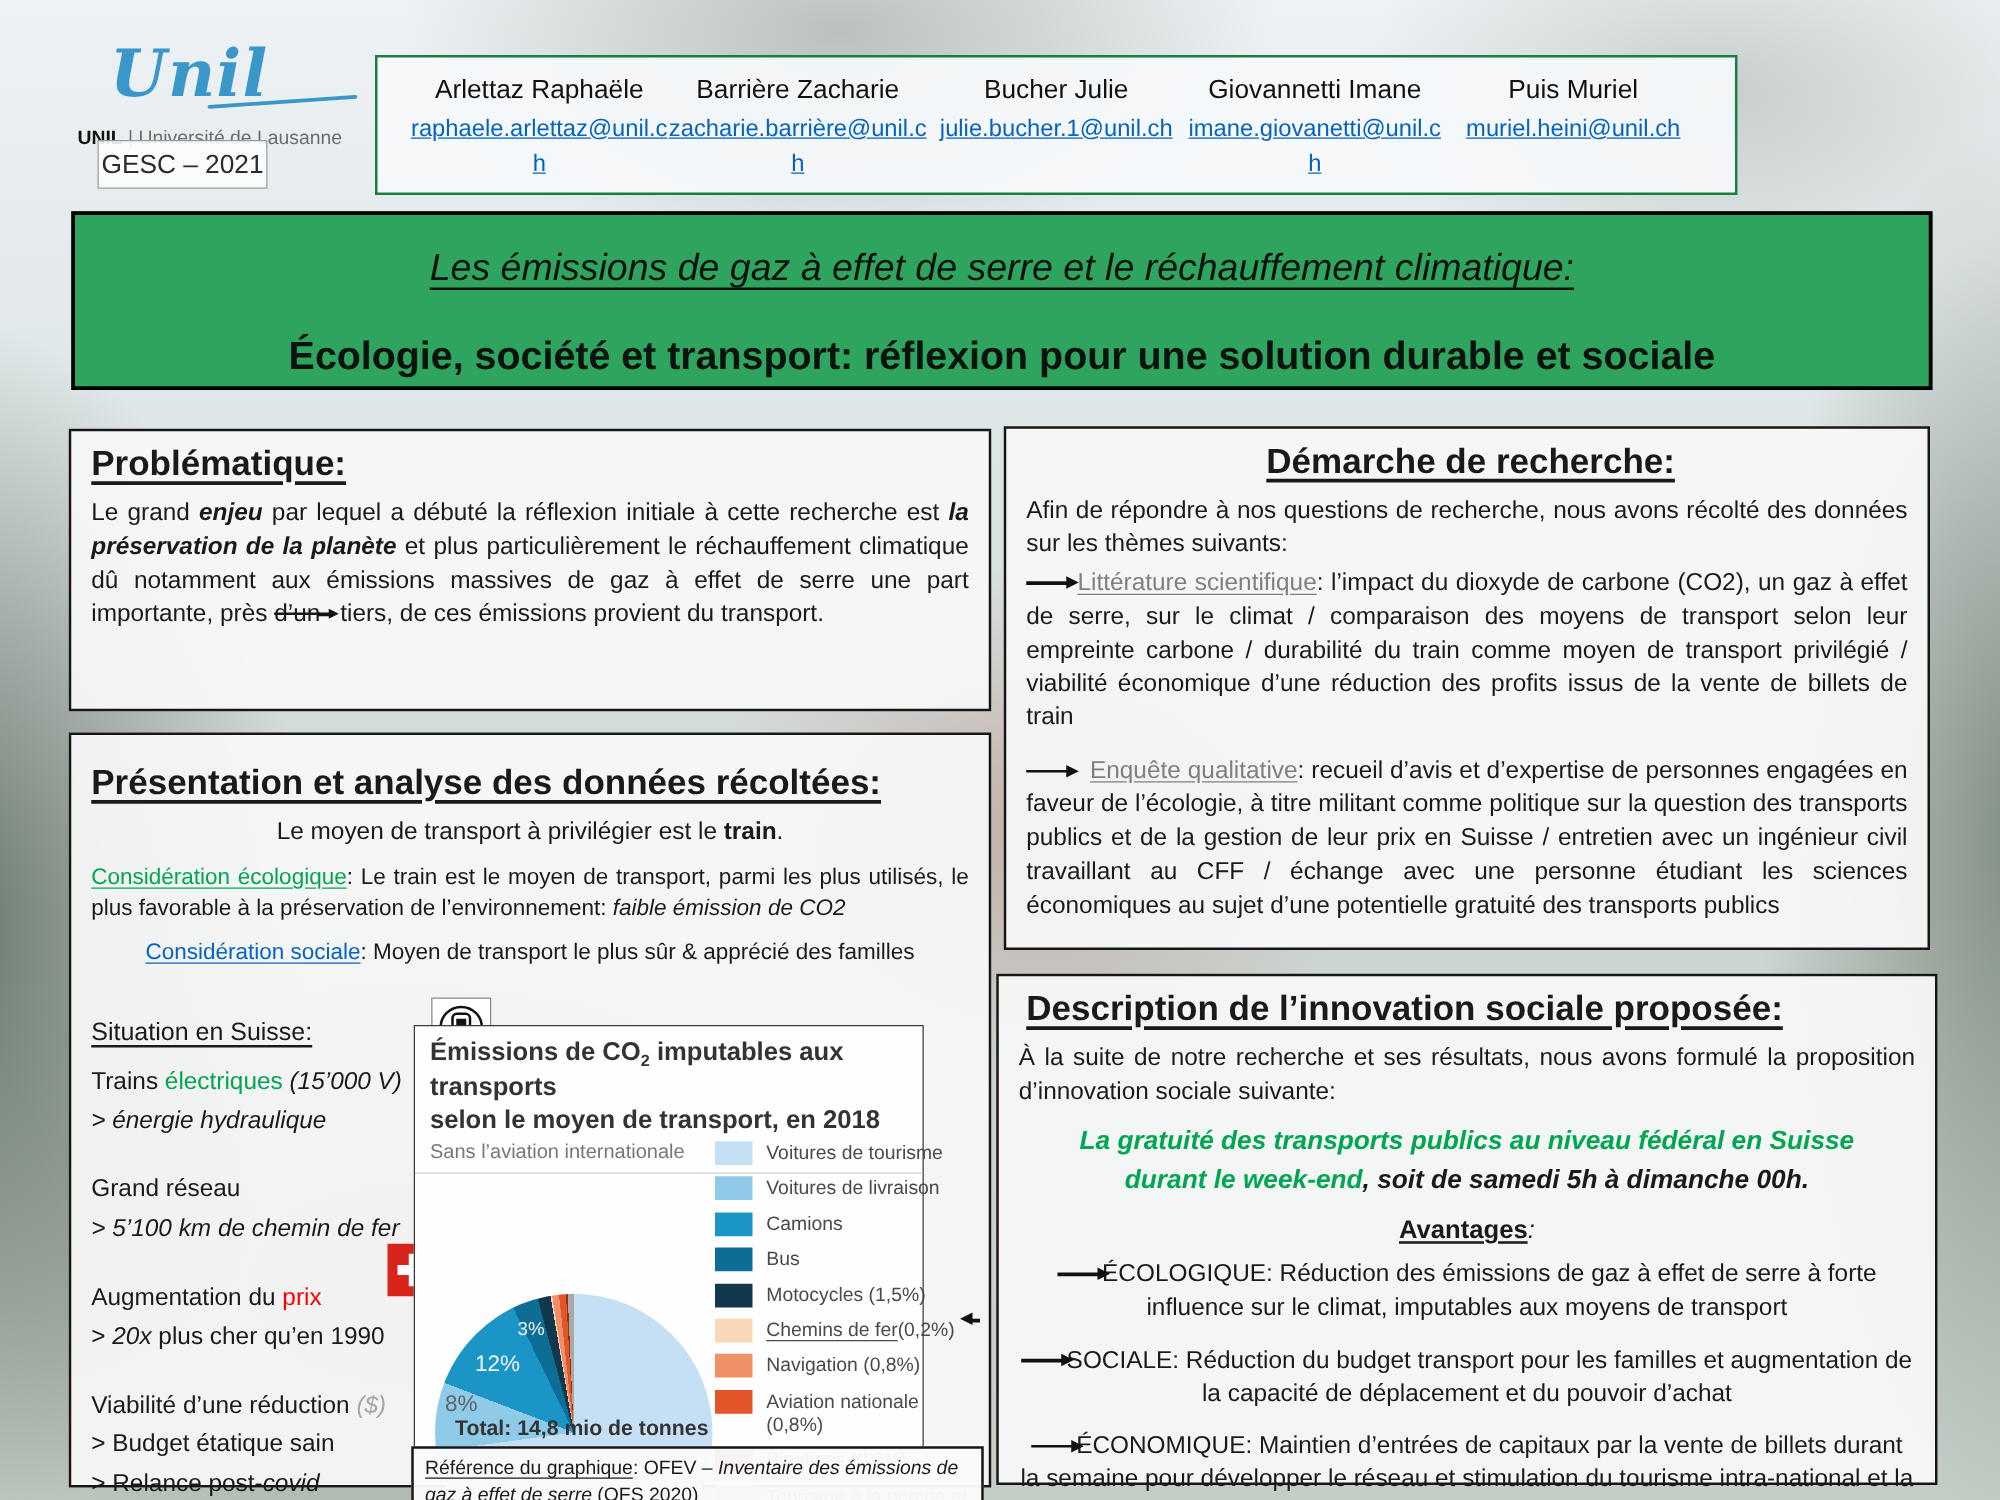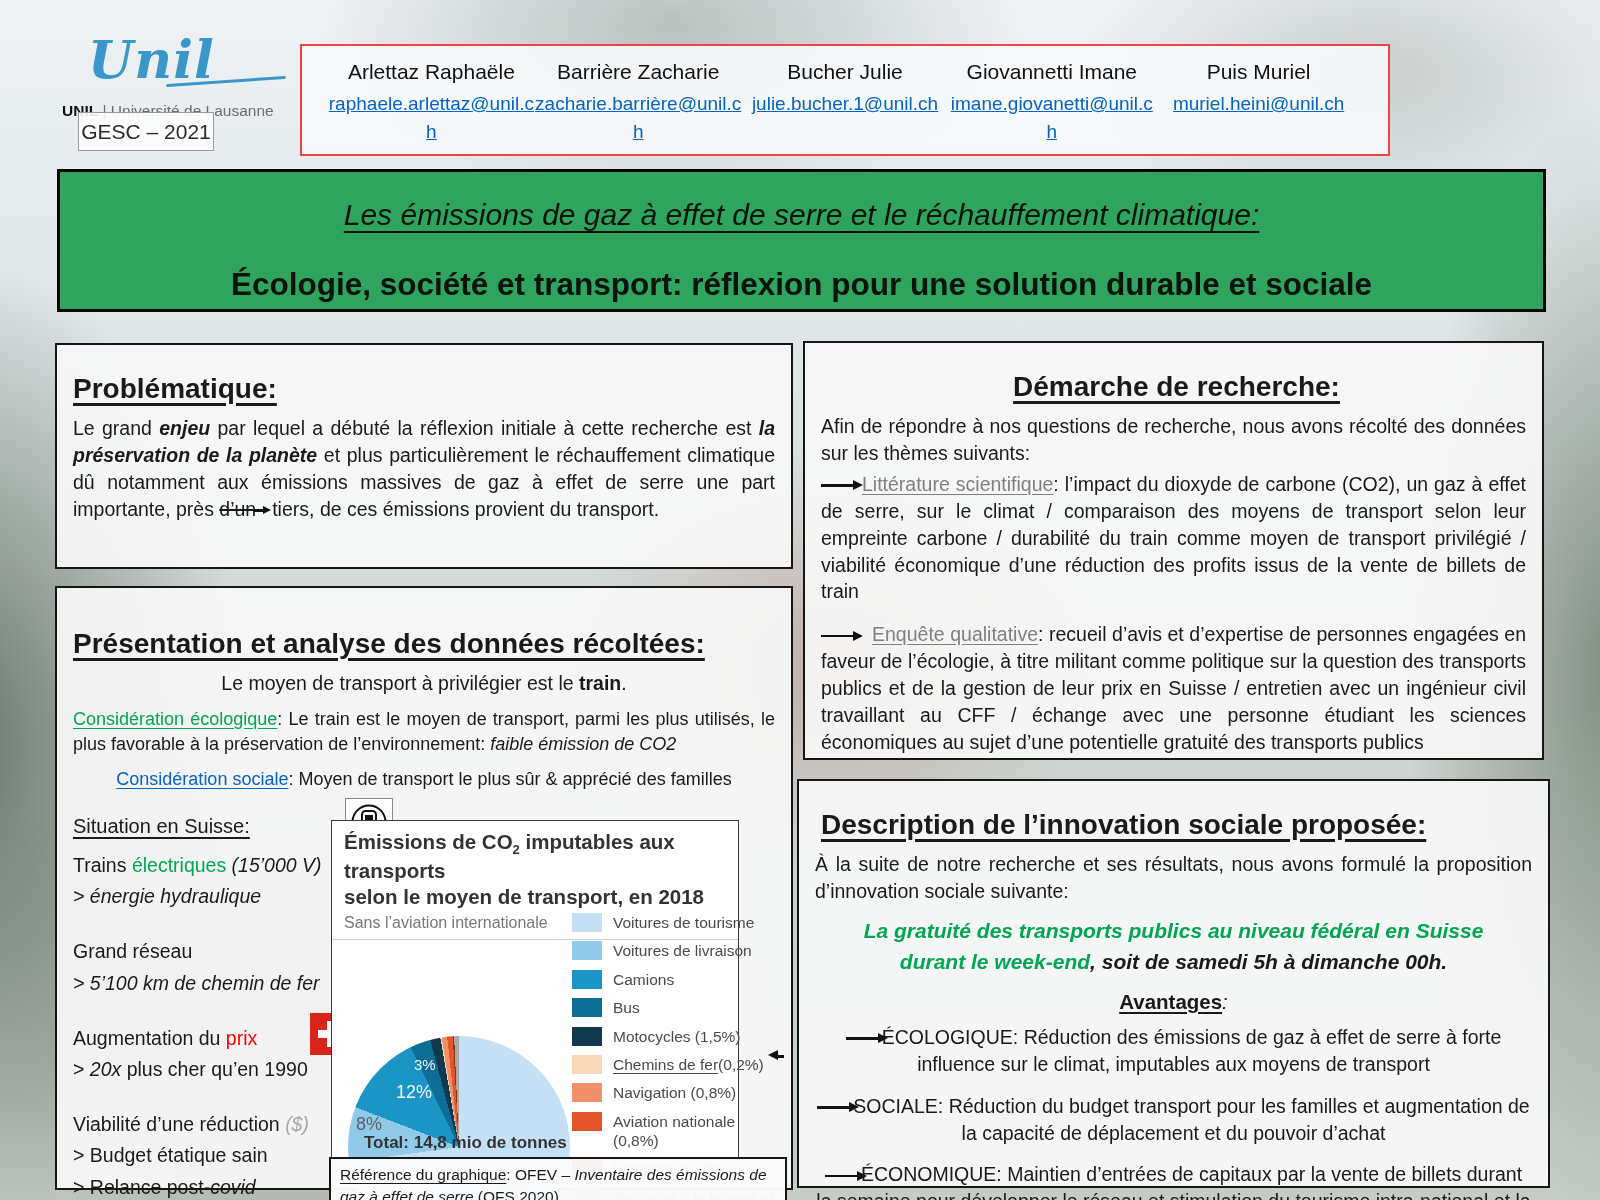--- a/index.html
+++ b/index.html
@@ -17,21 +17,21 @@
   }
   .abs{position:absolute;}
   .box{
     background:rgba(247,248,248,.93);
     border:2px solid #161616;
     box-sizing:border-box;
   }
   .box-h{
     font-size:28px;font-weight:700;
     text-decoration:underline;text-decoration-thickness:2.5px;text-underline-offset:5px;
-    margin:20px 0 10px 0;
+    margin:2px 0 10px 0;
   }
   p{margin:0 0 10px 0;text-align:center;}
   .just{text-align:justify;}
   .bi{font-weight:700;font-style:italic;}
   .it{font-style:italic;}
   .b{font-weight:700;}
   .green{color:#00a651;}
   .red{color:#ff0000;}
   .gray{color:#a6a6a6;}
   .strike{text-decoration:line-through;text-decoration-thickness:2px;}
@@ -41,21 +41,21 @@
   .u-black{text-decoration:underline;text-underline-offset:3px;}
 
   
   .logo-script{font-family:"DejaVu Serif",serif;font-style:italic;font-weight:700;
     font-size:52px;color:#3b96c9;letter-spacing:1px;line-height:1;}
   .logo-swash{display:block;width:120px;height:3px;background:#3b96c9;border-radius:2px;margin:-6px 0 0 78px;transform:rotate(-4deg);}
   .logo-caption{font-size:15.5px;color:#6d6d6d;margin-top:10px;}
   .logo-caption .b{color:#111;}
   .gesc-box{border:1.5px solid #9a9a9a;background:rgba(252,252,252,.9);
     font-size:21px;color:#2b2b2b;display:flex;align-items:center;justify-content:center;}
-  .authors-box{background:rgba(246,249,251,.92);border:2px solid #ef4444;
+  .authors-box{background:rgba(246,249,251,.92);border:2px solid #15803d;
     display:flex;justify-content:flex-start;align-items:flex-start;padding:14px 26px 4px 26px;box-sizing:border-box;}
   .author{width:210px;text-align:center;}
   .author .name{font-size:21px;color:#111;margin-bottom:6px;}
   .author .email{font-size:19px;color:#0563c1;text-decoration:underline;overflow-wrap:anywhere;line-height:1.45;}
 
   
   .banner{background:#2ea45f;border:3px solid #000;text-align:center;box-sizing:border-box;padding-top:26px;}
   .banner .l1{font-style:italic;font-size:30px;color:#0c120d;
      text-decoration:underline;text-decoration-thickness:2px;text-underline-offset:6px;}
   .banner .l2{font-weight:700;font-size:31.5px;color:#0c120d;margin-top:34px;}
@@ -196,21 +196,21 @@
   </div>
 
   <div class="abs chart-box" style="left:274px;top:232px;width:408px;height:340px;">
     <div class="chart-title"><span>Émissions de CO</span><sub style="font-size:13px;">2</sub><span> imputables aux transports</span><br><span>selon le moyen de transport, en 2018</span></div>
     <div class="chart-sub">Sans l’aviation internationale</div>
     <div class="chart-divider"></div>
 
     <div class="pie abs" id="pie" style="left: 4px; top: 96px; width: 222px; height: 222px; background: conic-gradient(rgb(197, 224, 244) 0%, rgb(197, 224, 244) 72.85%, rgb(143, 203, 232) 72.85%, rgb(143, 203, 232) 80.84%, rgb(27, 149, 197) 80.84%, rgb(27, 149, 197) 92.81%, rgb(14, 109, 148) 92.81%, rgb(14, 109, 148) 95.81%, rgb(18, 56, 77) 95.81%, rgb(18, 56, 77) 97.31%, rgb(249, 216, 184) 97.31%, rgb(249, 216, 184) 97.5%, rgb(240, 144, 104) 97.5%, rgb(240, 144, 104) 98.3%, rgb(228, 86, 42) 98.3%, rgb(228, 86, 42) 99.1%, rgb(140, 51, 16) 99.1%, rgb(140, 51, 16) 99.3%, rgb(168, 168, 168) 99.3%, rgb(168, 168, 168) 100%);">
       <span class="pie-label" style="left:148px;top:152px;">73%</span>
       <span class="pie-label" style="left:8px;top:78px;color:#5d6266;">8%</span>
-      <span class="pie-label on-dark" style="left:48px;top:46px;">12%</span>
+      <span class="pie-label on-dark" style="left:32px;top:46px;">12%</span>
       <span class="pie-label on-dark" style="left:66px;top:20px;font-size:15px;">3%</span>
     </div>
 
     <div class="abs legend" style="left:240px;top:92px;width:212px;">
       <div class="legend-row">
           <span class="legend-swatch" style="background: rgb(197, 224, 244);"></span>
           <span>Voitures de tourisme</span>
         </div>
       <div class="legend-row">
           <span class="legend-swatch" style="background: rgb(143, 203, 232);"></span>

